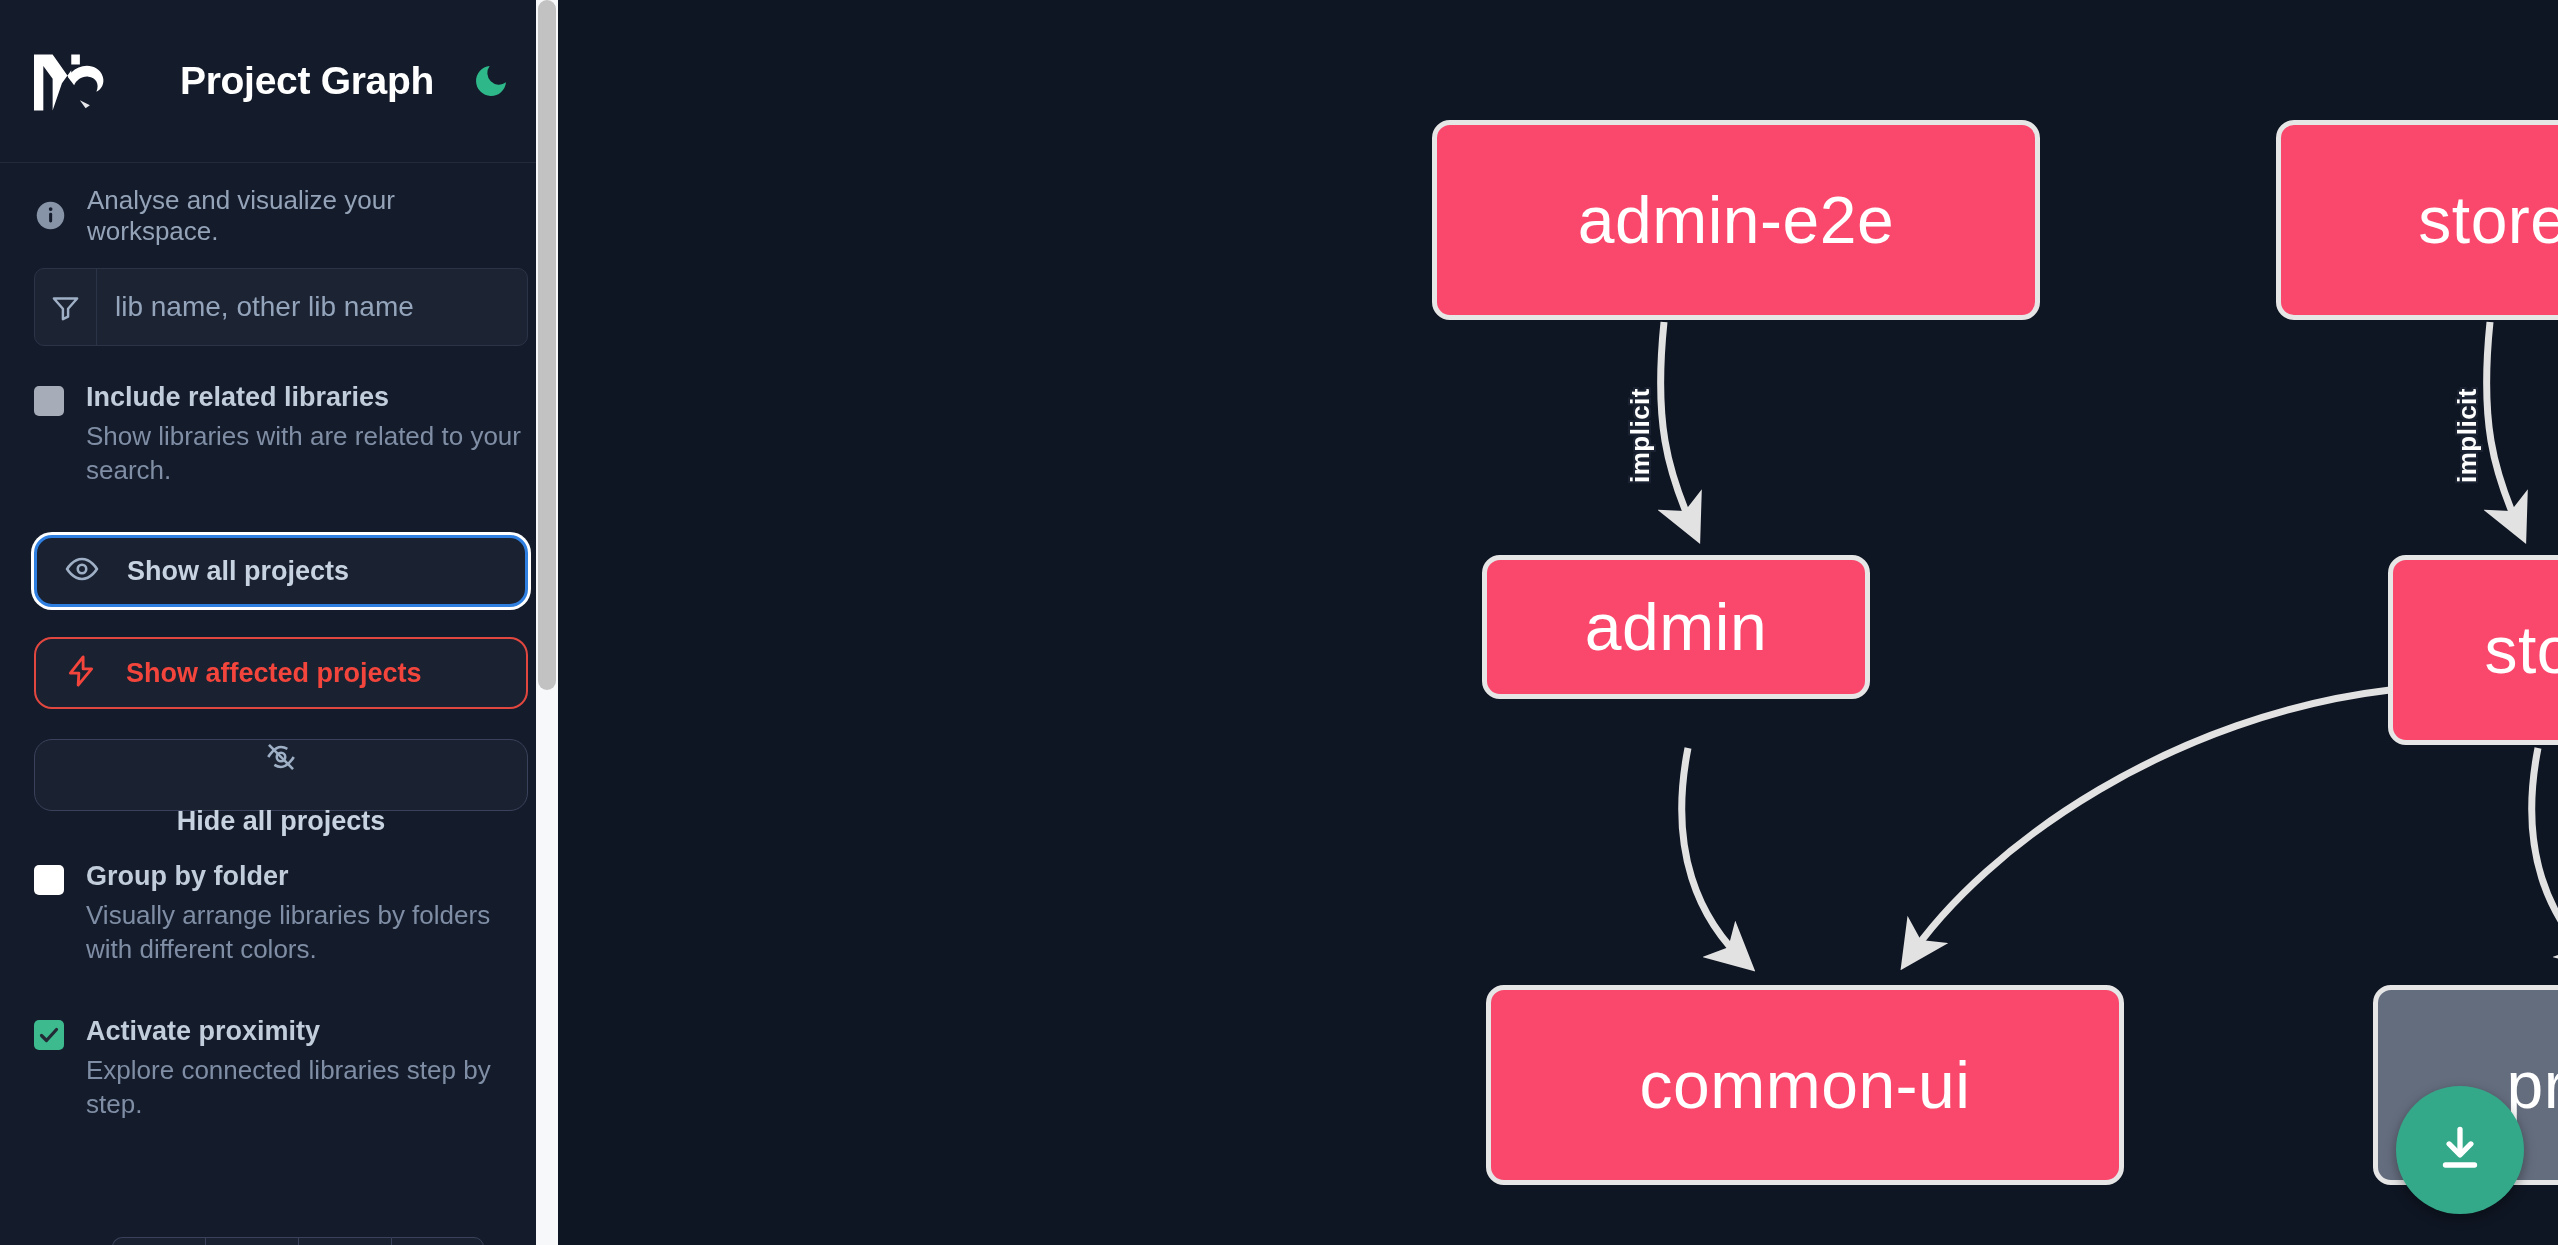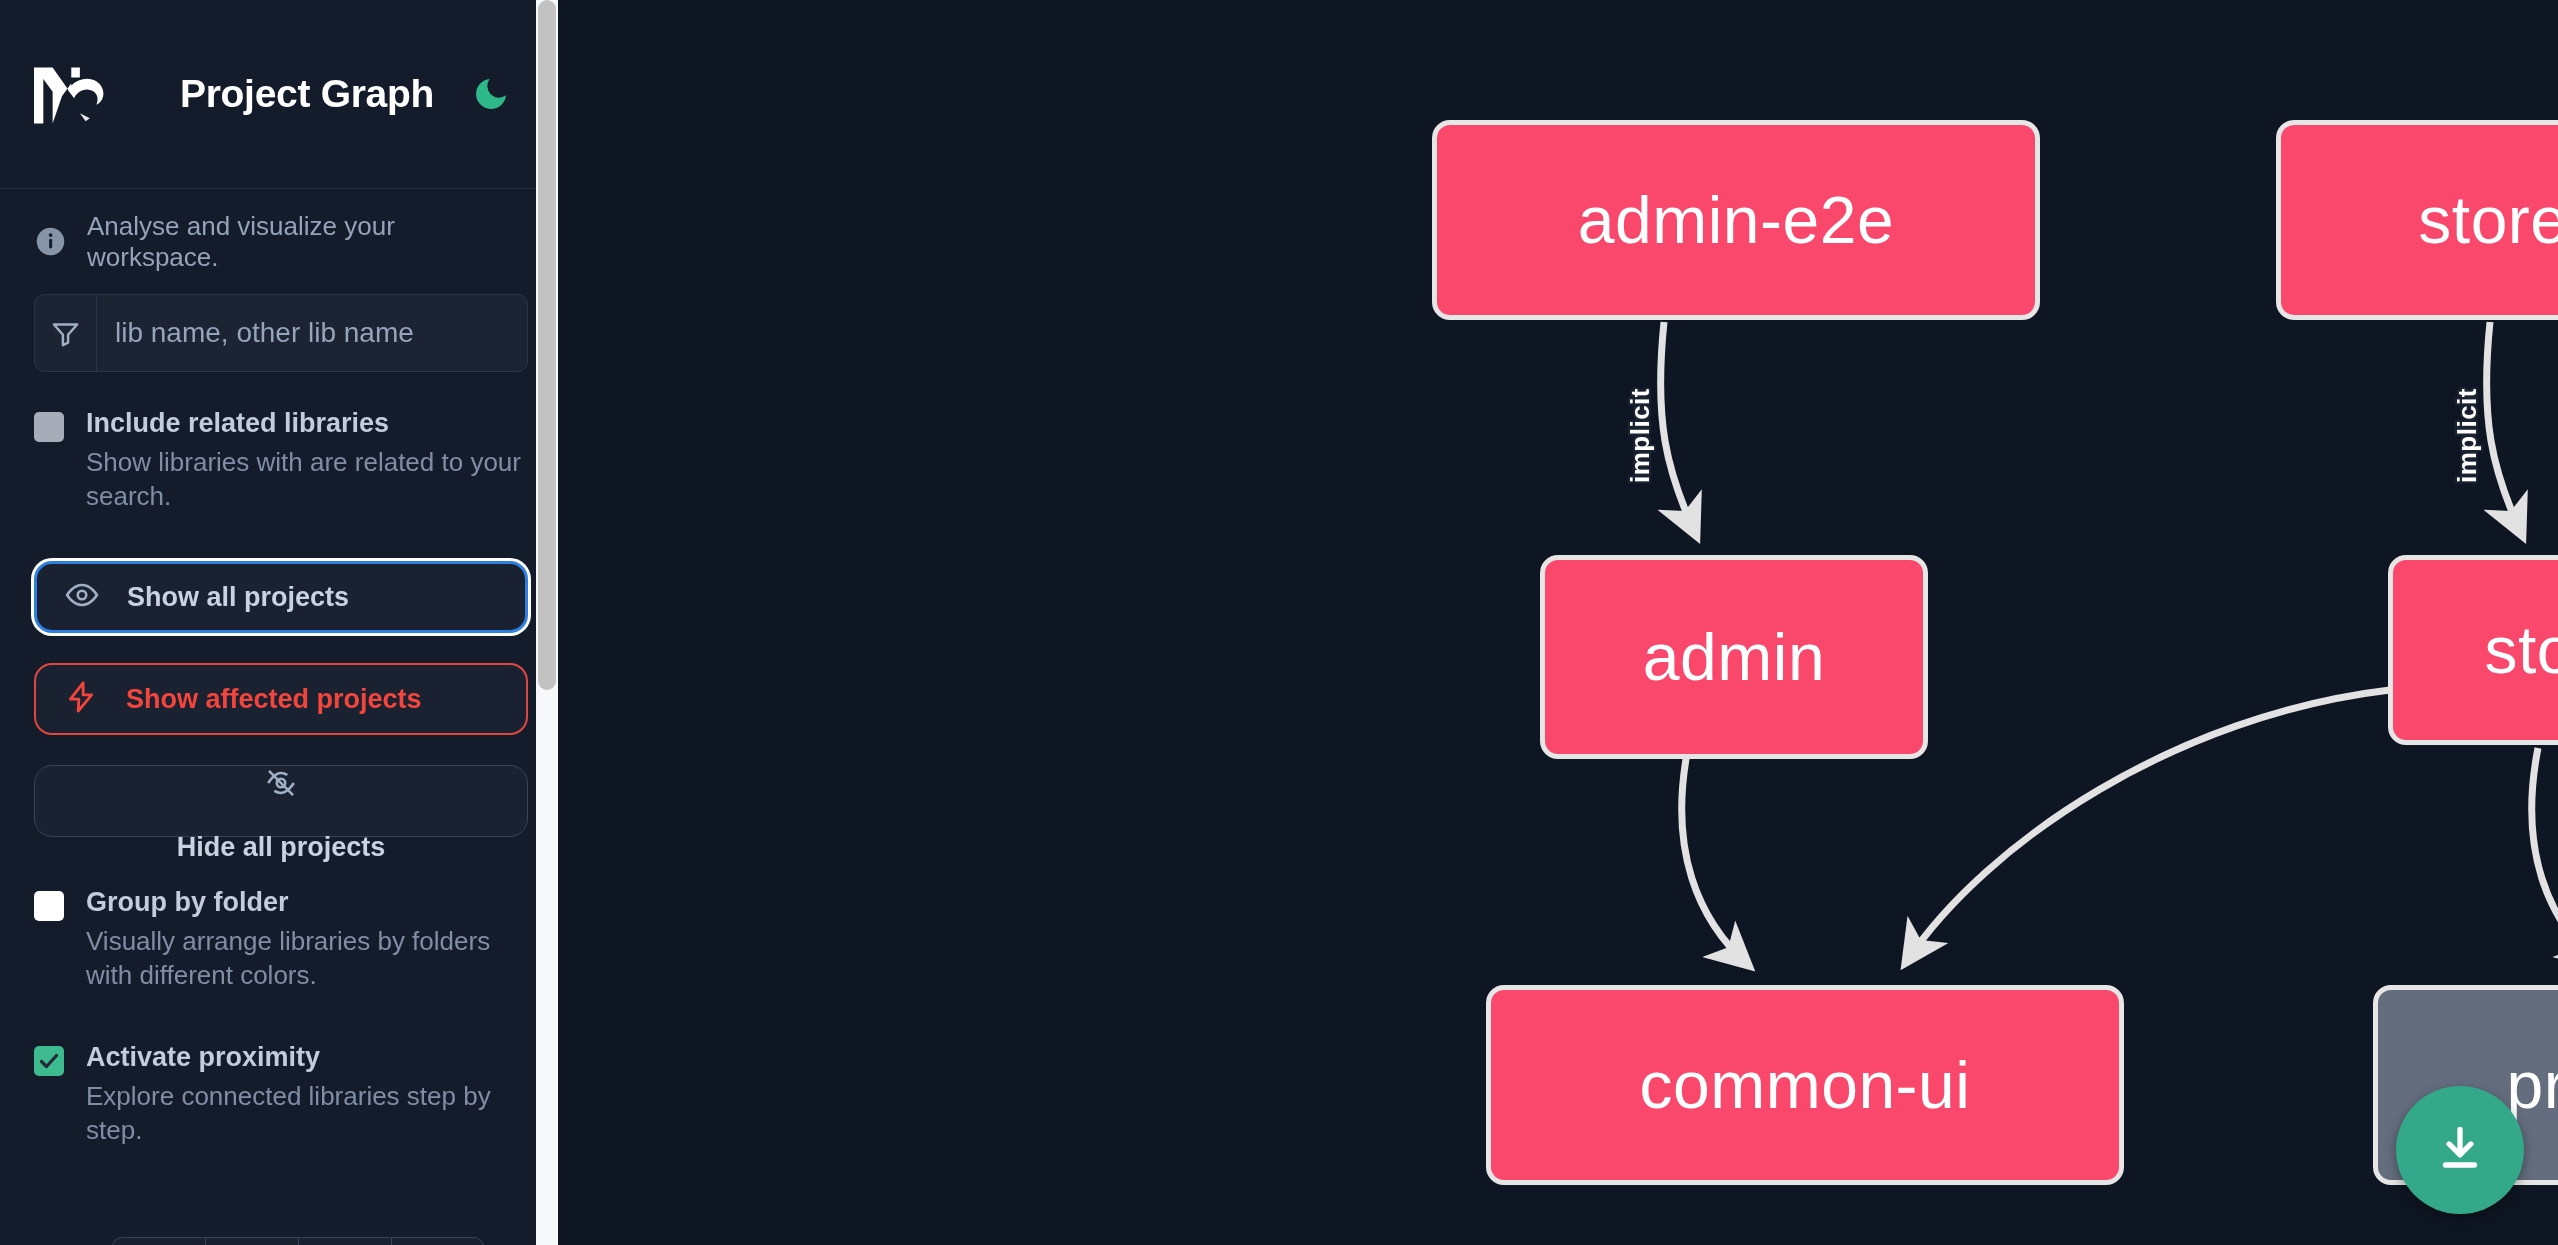--- a/index.html
+++ b/index.html
@@ -12,21 +12,21 @@
 
   
   .sidebar{
     position:relative;
     width:558px; height:1245px;
     background:#141b2b;
     flex:0 0 558px;
     overflow:hidden;
   }
   .sidebar-header{
-    height:189px;
+    height:163px;
     display:flex; align-items:center;
     padding:16px 34px;
     border-bottom:1px solid #222a3b;
   }
   .nx-logo{ width:86px; height:62px; flex:0 0 86px; }
   .app-title{
     color:#ffffff; font-size:39px; font-weight:700;
     letter-spacing:-0.3px; margin-left:60px; white-space:nowrap;
   }
   .theme-toggle{
@@ -318,21 +318,21 @@
         <path d="M1980 748 C1960 850 1990 920 2040 965"></path>
       </g>
     </svg>
 
     <div class="node node-pink" style="left:874px;  top:120px;  width:608px; height:200px;">
       <span>admin-e2e</span>
     </div>
     <div class="node node-pink" style="left:1718px; top:120px;  width:568px; height:200px;">
       <span>store-e2e</span>
     </div>
-    <div class="node node-pink" style="left:982px;  top:555px;  width:388px; height:204px;text-align:right;">
+    <div class="node node-pink" style="left:924px;  top:555px;  width:388px; height:144px;text-align:right;">
       <span>admin</span>
     </div>
     <div class="node node-pink" style="left:1830px; top:555px;  width:342px; height:190px;">
       <span>store</span>
     </div>
     <div class="node node-pink" style="left:928px;  top:985px;  width:638px; height:200px;">
       <span>common-ui</span>
     </div>
     <div class="node node-grey" style="left:1815px; top:985px;  width:524px; height:200px;">
       <span>products</span>

